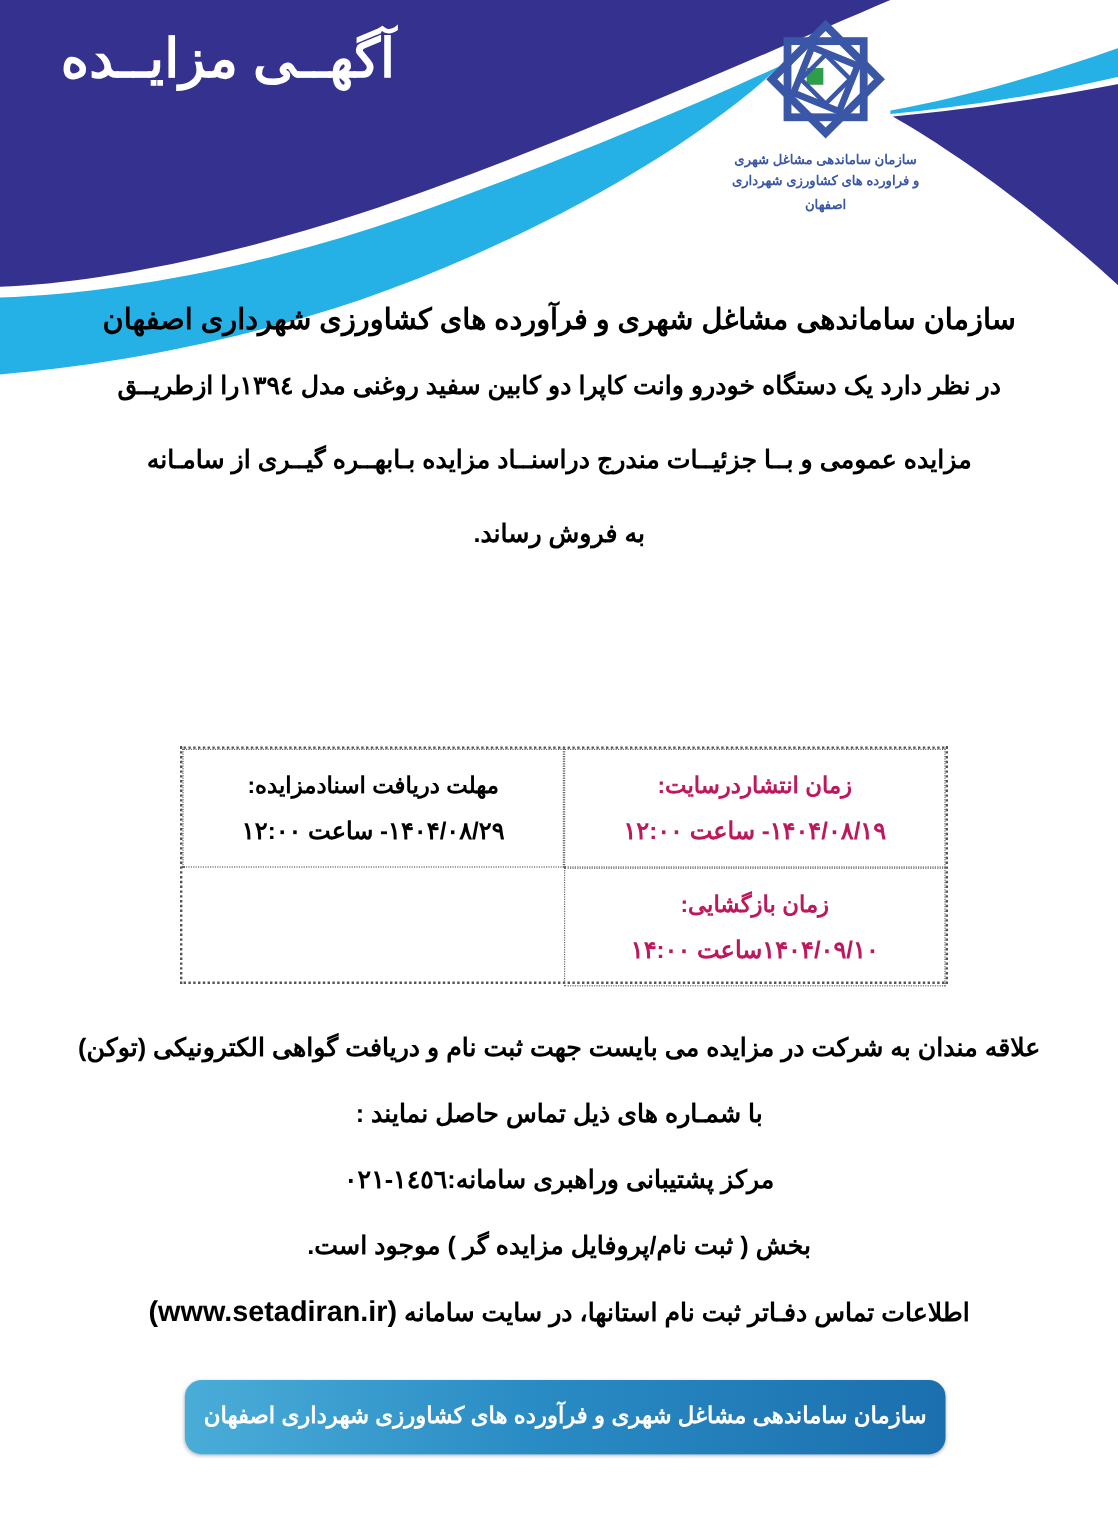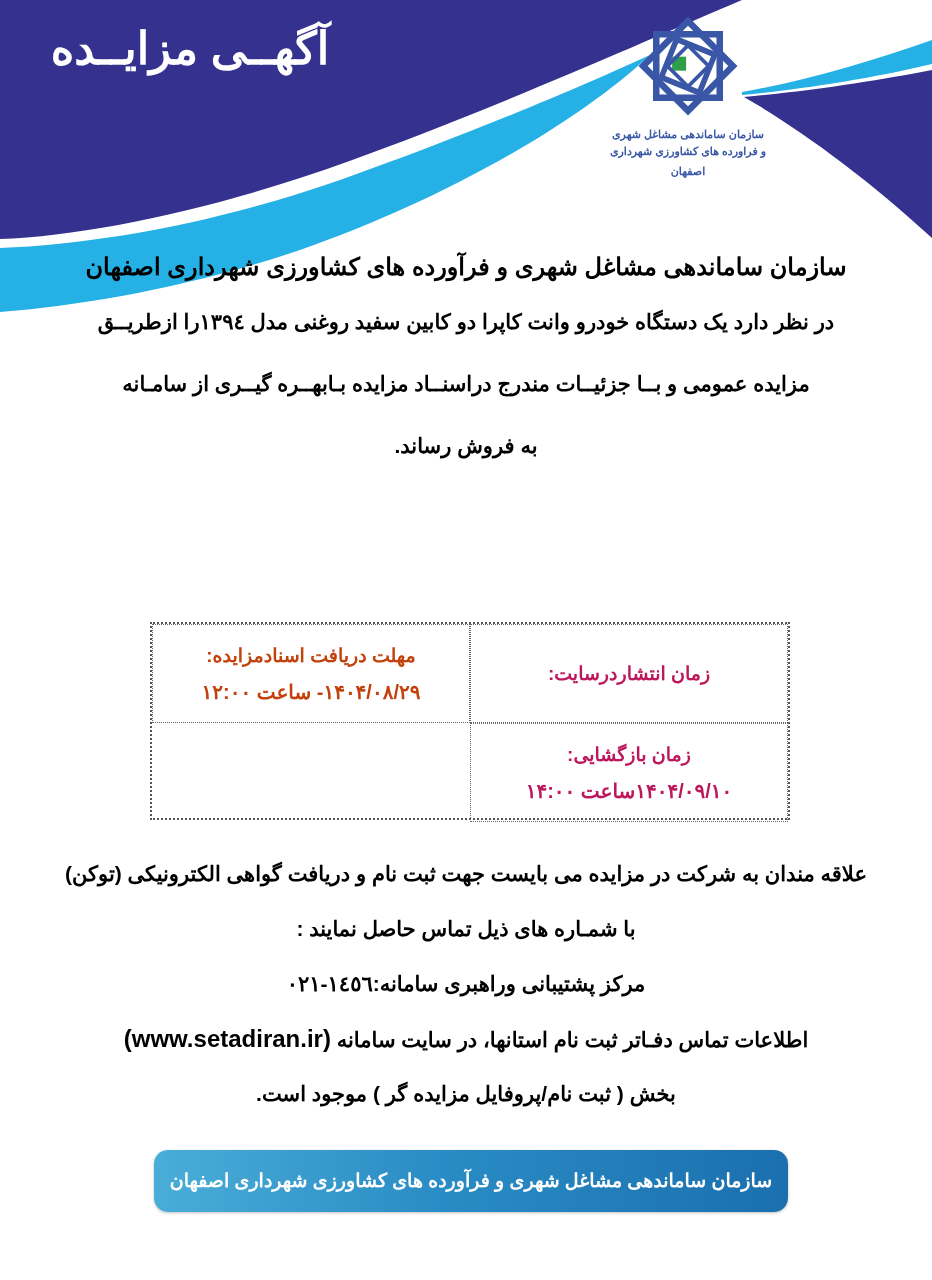--- a/index.html
+++ b/index.html
@@ -29,21 +29,21 @@
     direction:rtl;border:2px dotted #555;box-sizing:border-box;background:#fff;
   }
   .sched-cell{
     border:1.2px dotted #666;box-sizing:border-box;
     display:flex;flex-direction:column;justify-content:center;align-items:center;gap:13px;
     direction:rtl;text-align:center;padding:4px 10px;
   }
   .sched-cell .cell-label{font-size:19px;font-weight:bold;white-space:nowrap;}
   .sched-cell .cell-value{font-size:20px;font-weight:bold;white-space:nowrap;}
   .c-blue{color:#be185d;}
-  .c-black{color:#c2410c;}
+  .c-black{color:#000000;}
   
   .info-block{position:absolute;top:846px;left:62px;right:62px;direction:rtl;color:#000;}
   .i-line{font-size:21px;font-weight:bold;height:55px;line-height:55px;white-space:nowrap;}
   .i-line .url{font-size:24px;font-weight:bold;}
   .al-center{text-align:center;}
   .al-right{text-align:center;}
   
   .footer-banner{
     position:absolute;top:1150px;left:154px;width:634px;height:62px;border-radius:14px;
     background:linear-gradient(90deg,#4aadd8 0%,#2a8cc4 45%,#1b6fae 100%);
@@ -84,34 +84,35 @@
   <div class="body-block">
     <div class="b-title">سازمان ساماندهی مشاغل شهری و فرآورده های کشاورزی شهرداری اصفهان</div>
     <div class="b-line">در نظر دارد یک دستگاه خودرو وانت کاپرا دو کابین سفید روغنی مدل ١٣٩٤را ازطریــق</div>
     <div class="b-line">مزایده عمومی و بــا جزئیــات مندرج دراسنــاد مزایده بـابهــره گیــری از سامـانه</div>
     <div class="b-line">به فروش رساند.</div>
   </div>
 
   <div class="sched">
     <div class="sched-cell c-blue">
       <div class="cell-label">زمان انتشاردرسایت:</div>
+      <div class="cell-value">۱۴۰۴/۰۸/۱۹- ساعت ۱۲:۰۰</div>
     </div>
     <div class="sched-cell c-black">
       <div class="cell-label">مهلت دریافت اسنادمزایده:</div>
       <div class="cell-value">۱۴۰۴/۰۸/۲۹- ساعت ۱۲:۰۰</div>
     </div>
     <div class="sched-cell c-blue">
       <div class="cell-label">زمان بازگشایی:</div>
       <div class="cell-value">۱۴۰۴/۰۹/۱۰ساعت ۱۴:۰۰</div>
     </div>
   </div>
 
   <div class="info-block">
     <div class="i-line al-center">علاقه مندان به شرکت در مزایده می بایست جهت ثبت نام و دریافت گواهی الکترونیکی (توکن)</div>
     <div class="i-line al-right">با شمـاره های ذیل تماس حاصل نمایند :</div>
     <div class="i-line al-right">مرکز پشتیبانی وراهبری سامانه:١٤٥٦-٠٢١</div>
+    <div class="i-line al-right">بخش ( ثبت نام/پروفایل مزایده گر ) موجود است.</div>
     <div class="i-line al-center"><span>اطلاعات تماس دفـاتر ثبت نام استانها، در سایت سامانه</span> <span class="url" dir="ltr">(www.setadiran.ir)</span></div>
-    <div class="i-line al-right">بخش ( ثبت نام/پروفایل مزایده گر ) موجود است.</div>
   </div>
 
   <div class="footer-banner">سازمان ساماندهی مشاغل شهری و فرآورده های کشاورزی شهرداری اصفهان</div>
 
 </div>
 
 </body></html>

